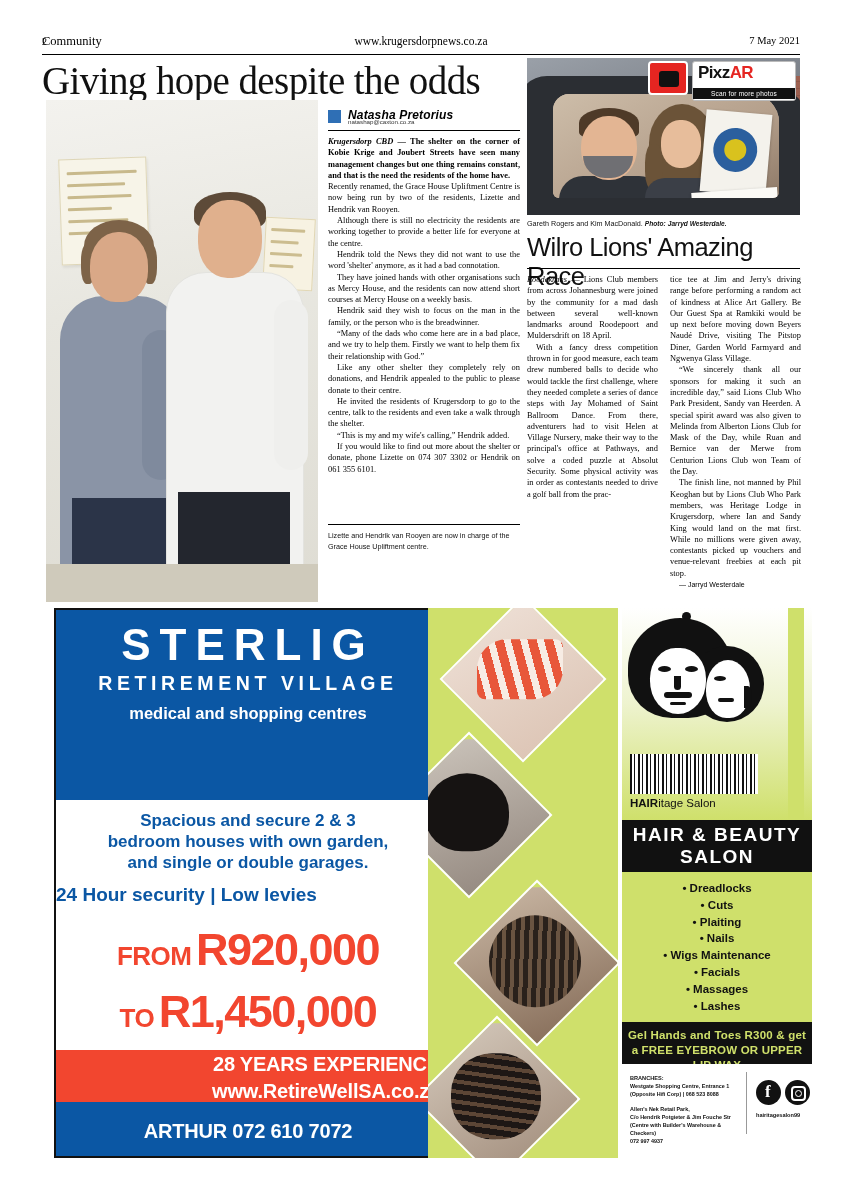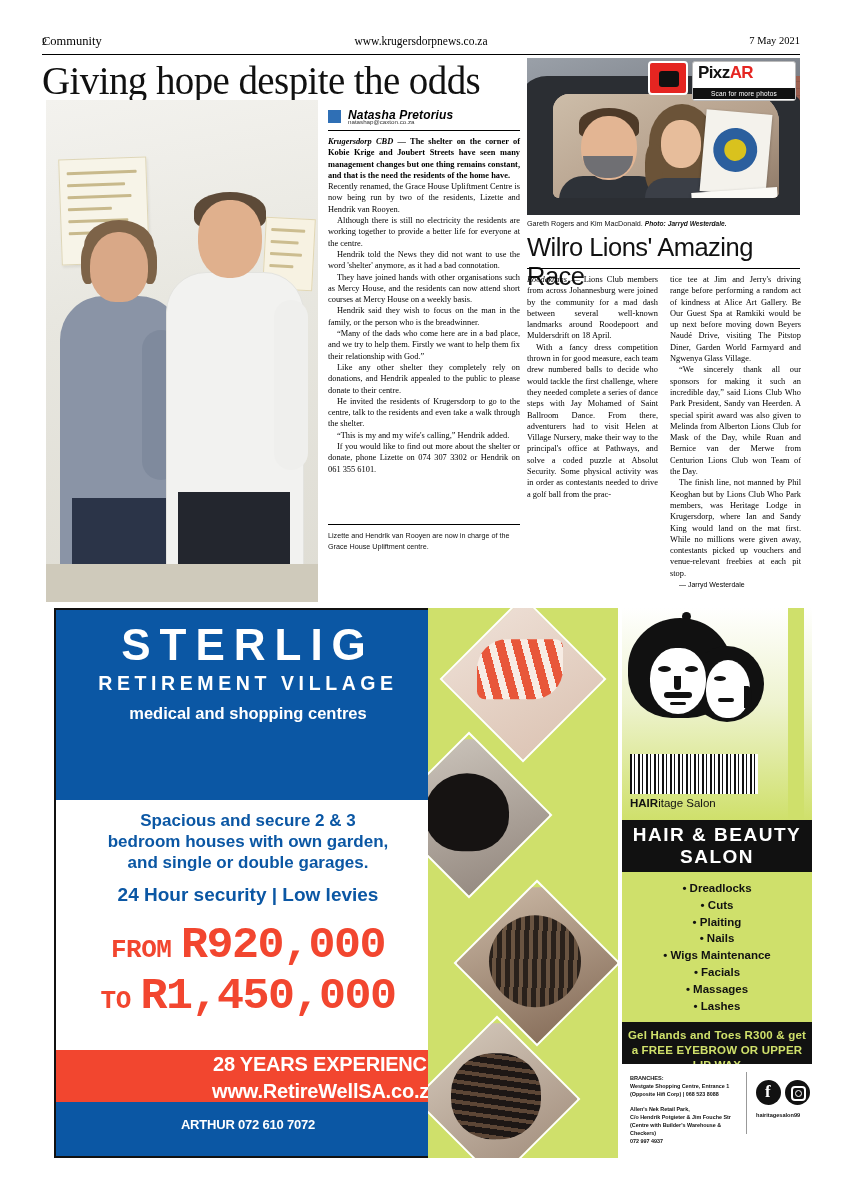--- a/index.html
+++ b/index.html
@@ -148,30 +148,30 @@
      font-size:44px;font-weight:bold;letter-spacing:9px;line-height:50px;}
   .st-sub{position:absolute;left:0;right:0;top:62px;text-align:center;color:#fff;
      font-size:19.5px;font-weight:bold;letter-spacing:4.6px;}
   .st-l1{position:absolute;left:0;right:0;top:94px;text-align:center;color:#fff;
      font-size:16.5px;font-weight:bold;line-height:19px;}
   .st-l2{position:absolute;left:0;right:0;top:142px;text-align:center;color:#fff;
      font-size:13.5px;font-weight:bold;line-height:16.5px;}
   .st-body{position:absolute;left:0;right:0;top:190px;height:210px;background:#fff;}
   .st-spac{position:absolute;left:0;right:0;top:10px;text-align:center;color:#0b57a4;
      font-size:17px;font-weight:bold;line-height:21px;}
-  .st-sec{position:absolute;left:0;right:0;top:84px;text-align:center;color:#0b57a4;
+  .st-sec{position:absolute;left:0;right:0;top:84px;text-align:left;color:#0b57a4;
      font-size:19px;font-weight:bold;}
   .st-price{position:absolute;left:0;right:0;top:124px;text-align:center;color:#f2462f;}
-  .st-pr-row{display:block;white-space:nowrap;line-height:44px;font-family:Liberation Mono, monospace;}
+  .st-pr-row{display:block;white-space:nowrap;line-height:52px;}
   .st-pr-sm{font-size:26px;font-weight:bold;letter-spacing:-.5px;}
   .st-pr-lg{font-size:45px;font-weight:bold;letter-spacing:-1.5px;}
   .st-red{position:absolute;left:0;right:0;top:440px;height:52px;background:#f2462f;}
   .st-red div{text-align:right;color:#ffffff;font-size:20px;font-weight:bold;line-height:25px;padding-top:2px;letter-spacing:-.2px;}
   .st-navy{position:absolute;left:0;right:0;top:492px;bottom:0;background:#0b57a4;}
-  .st-navy div{text-align:center;color:#fff;font-size:13px;font-weight:bold;line-height:26px;padding-top:10px;letter-spacing:-.2px;}
+  .st-navy div{text-align:center;color:#fff;font-size:20px;font-weight:bold;line-height:26px;padding-top:16px;letter-spacing:-.2px;}
 
   
   .ad-strip{position:absolute;left:428px;top:608px;width:190px;height:550px;
      background:#cfe06b;overflow:hidden;}
   .dia{position:absolute;width:118px;height:118px;transform:rotate(45deg);overflow:hidden;
      border:2px solid #fff;box-sizing:border-box;}
   .dia>div{position:absolute;left:-20px;top:-20px;width:160px;height:160px;transform:rotate(-45deg);}
   .dia1{left:36px;top:12px;}
   .nail-bg{background:linear-gradient(150deg,#f0e3da,#d9bfae);}
   .nail-bg:after{content:"";position:absolute;left:34px;top:36px;width:86px;height:60px;

